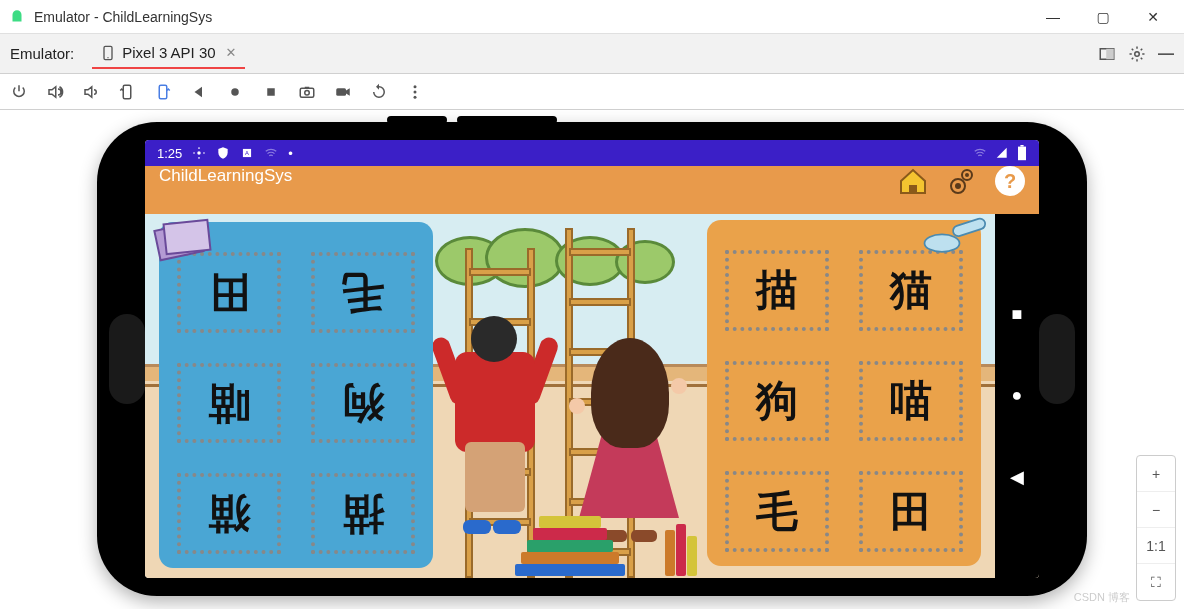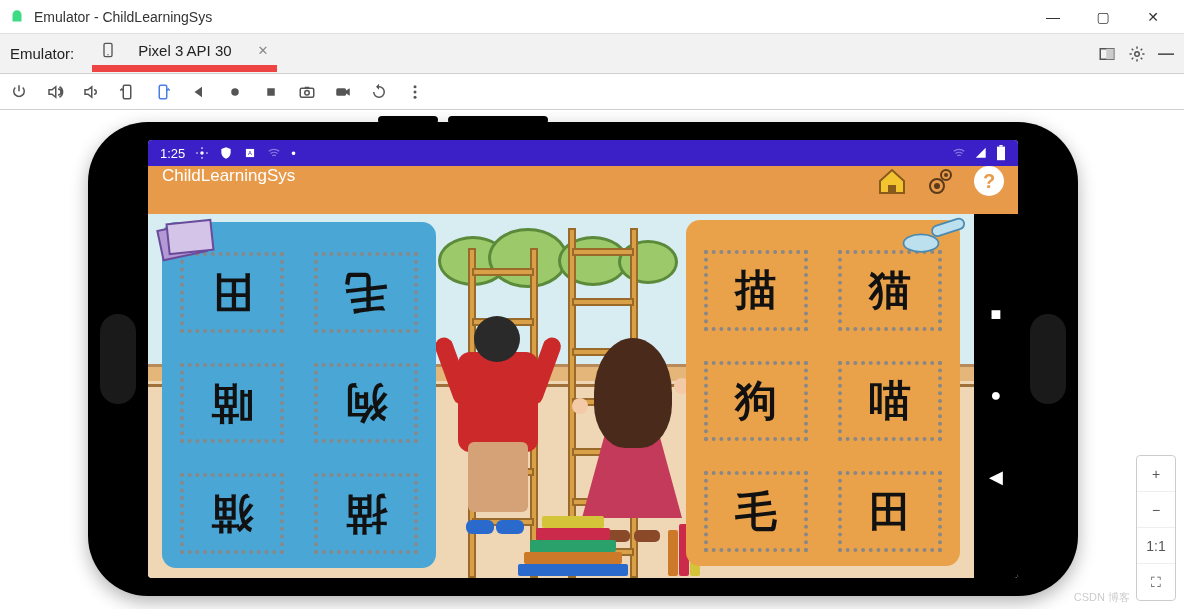--- a/index.html
+++ b/index.html
@@ -8,34 +8,34 @@
   
   .titlebar { height: 34px; display: flex; align-items: center; padding: 0 8px; background: #fff; border-bottom: 1px solid #e0e0e0; }
   .titlebar .android-icon { width: 18px; height: 18px; margin-right: 8px; }
   .titlebar .title { font-size: 14px; color: #333; }
   .titlebar .win-controls { margin-left: auto; display: flex; gap: 4px; }
   .titlebar .win-controls div { width: 46px; height: 30px; display: flex; align-items: center; justify-content: center; font-size: 14px; color: #333; }
 
   
   .tabstrip { height: 40px; background: #f2f2f2; border-bottom: 1px solid #d0d0d0; display: flex; align-items: center; padding: 0 10px; }
   .tabstrip .label { font-size: 15px; color: #222; margin-right: 18px; }
-  .tabstrip .tab { display: flex; align-items: center; gap: 22px; padding: 6px 8px; font-size: 15px; color: #222; border-bottom: 7px solid #ef4444; justify-content: flex-end; }
+  .tabstrip .tab { display: flex; align-items: center; gap: 6px; padding: 6px 8px; font-size: 15px; color: #222; border-bottom: 2px solid #ef4444; justify-content: flex-end; }
   .tabstrip .tab .phone-icon { width: 16px; height: 16px; }
   .tabstrip .tab .close { color: #888; font-size: 13px; margin-left: 4px; }
   .tabstrip .right-icons { margin-left: auto; display: flex; gap: 12px; color: #555; }
 
   
   .emu-toolbar { height: 36px; background: #fff; border-bottom: 1px solid #d0d0d0; display: flex; align-items: center; padding: 0 10px; gap: 18px; color: #555; }
   .emu-toolbar svg, .emu-toolbar .ico { width: 18px; height: 18px; }
 
   
   .emu-area { position: absolute; top: 110px; left: 0; right: 0; bottom: 0; background: #fff; }
 
   
-  .phone { position: absolute; left: 88px; top: 12px; width: 990px; height: 474px; background: #000; border-radius: 60px; box-shadow: 0 6px 18px rgba(0,0,0,0.3); padding: 18px 60px; }
+  .phone { position: absolute; left: 97px; top: 12px; width: 990px; height: 474px; background: #000; border-radius: 60px; box-shadow: 0 6px 18px rgba(0,0,0,0.3); padding: 18px 48px; }
   .phone::before, .phone::after { content:""; position:absolute; top:50%; transform:translateY(-50%); width:36px; height:90px; background:#1a1a1a; border-radius:18px; }
   .phone::before { left: 12px; }
   .phone::after { right: 12px; }
   .phone .bump { position:absolute; top:-6px; height:8px; background:#000; border-radius:4px; }
   .phone .bump.b1 { left: 290px; width: 60px; }
   .phone .bump.b2 { left: 360px; width: 100px; }
 
   .screen { width: 100%; height: 100%; background: #fff; position: relative; overflow: hidden; border-radius: 4px; }
 
   

